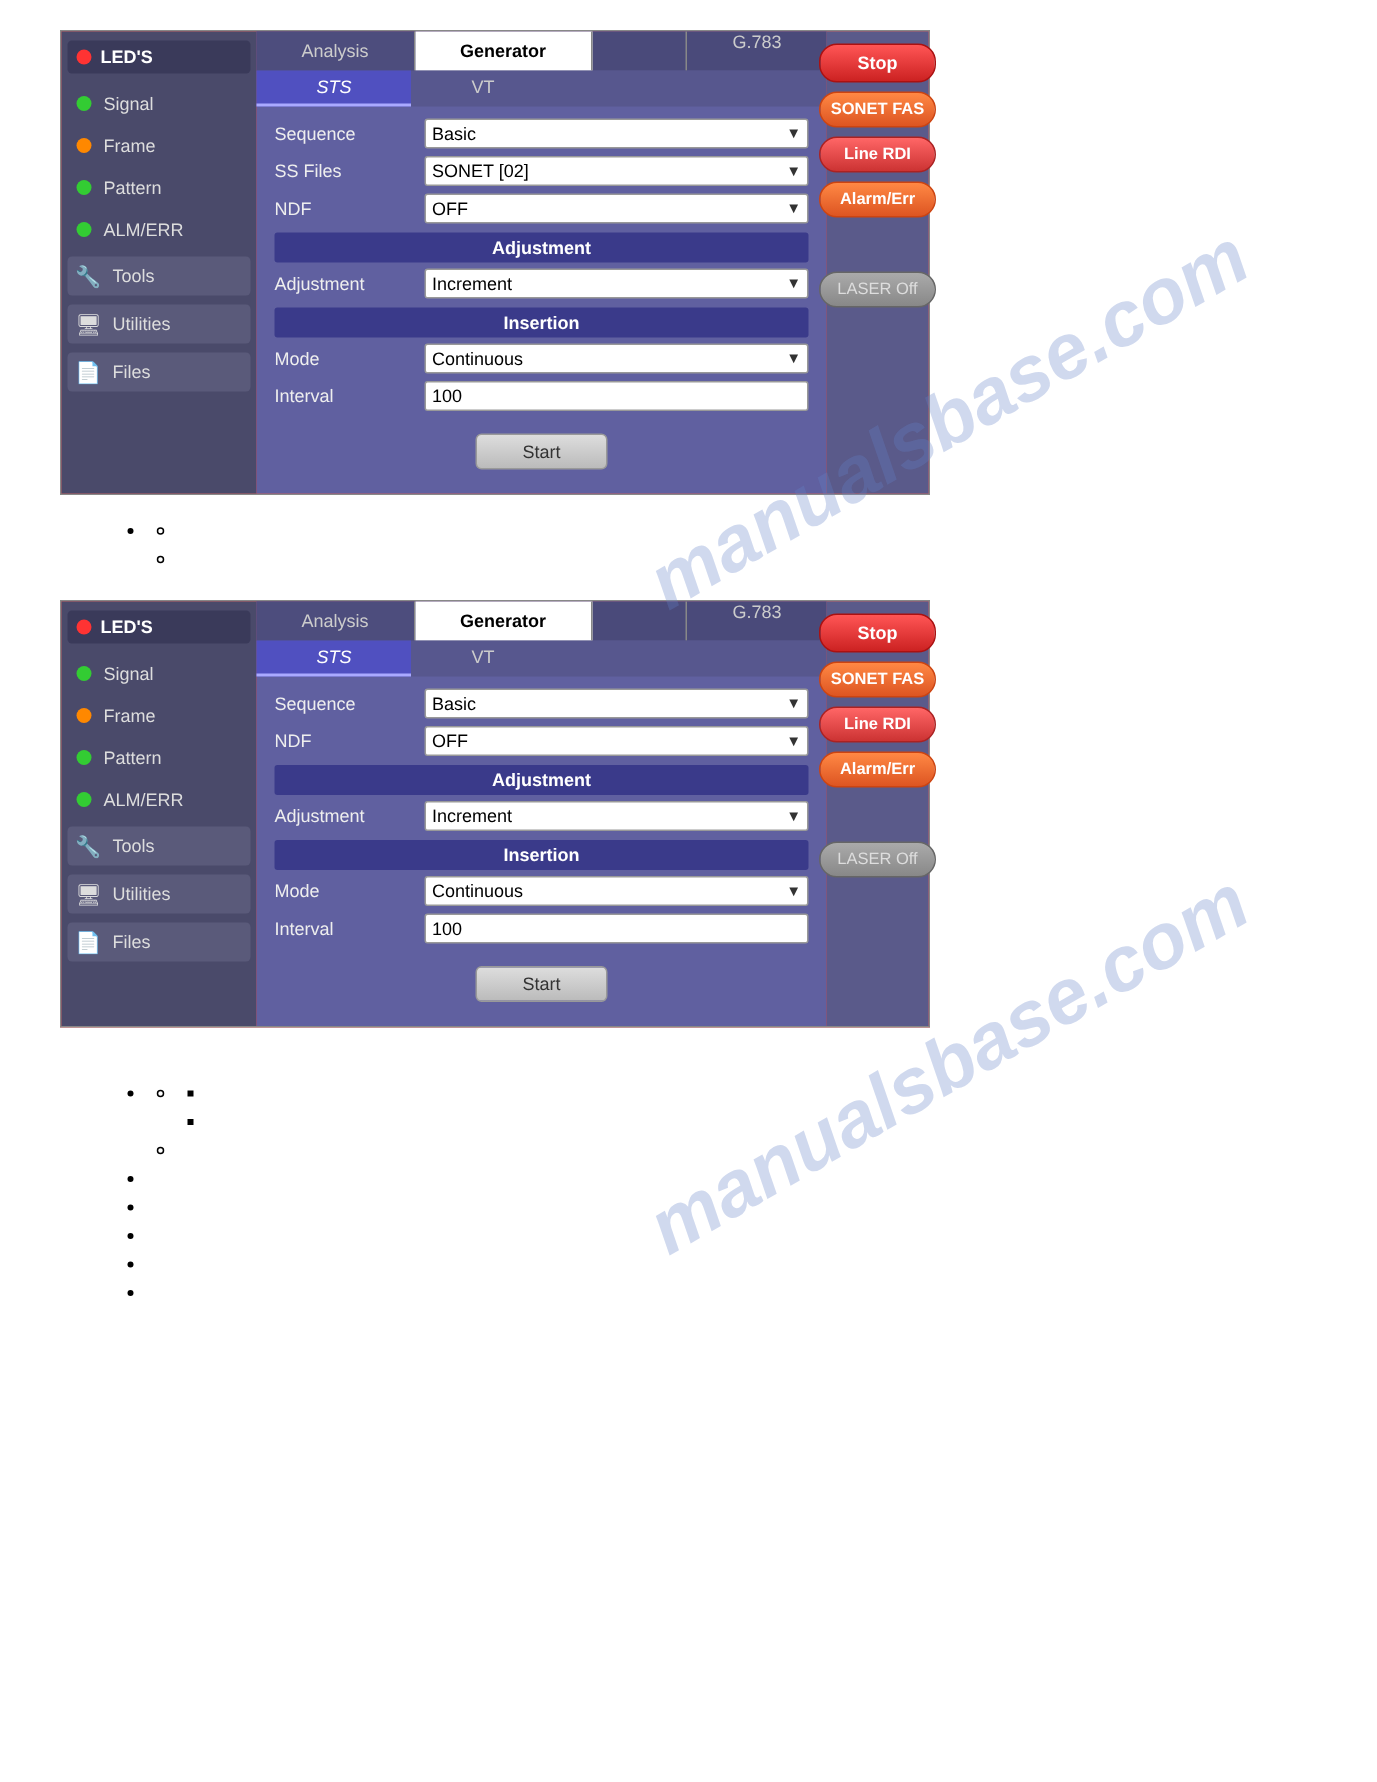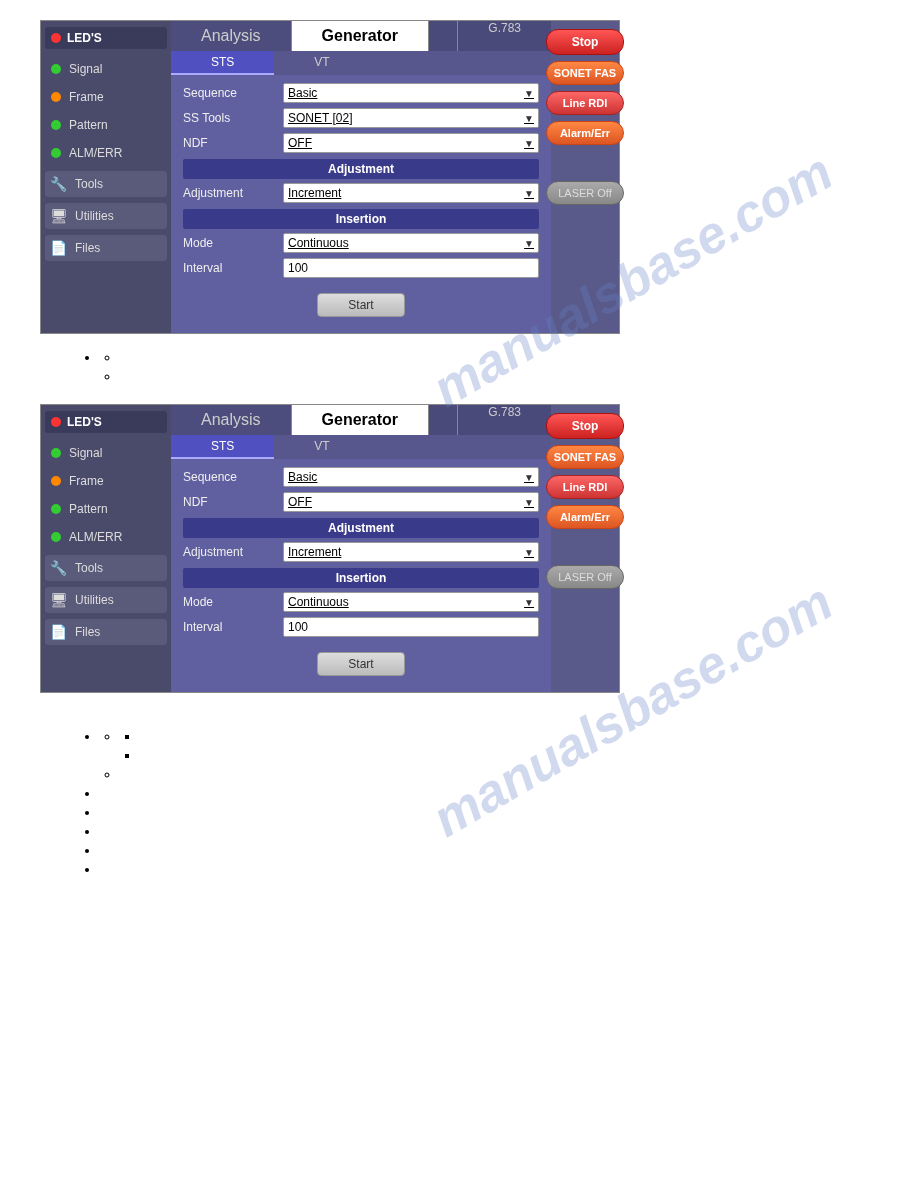--- a/index.html
+++ b/index.html
@@ -117,21 +117,21 @@
 
     
     .tab-bar {
       display: flex;
       background: #4a4a7a;
     }
 
     .tab {
       padding: 6px 30px;
       color: #ccc;
-      font-size: 16px;
+      font-size: 12px;
       cursor: pointer;
       background: #5050808a;
       border-right: 1px solid #888;
     }
 
     .tab.active {
       background: #fff;
       color: #000;
       font-weight: bold;
     }
@@ -155,20 +155,21 @@
       padding: 4px 40px;
       color: #ccc;
       font-size: 12px;
       cursor: pointer;
     }
 
     .sub-tab.active {
       background: #5050c0;
       color: #fff;
       border-bottom: 2px solid #aaf;
+      font-style: italic;
     }
 
     
     .form-area {
       padding: 8px 12px;
       flex: 1;
     }
 
     .form-row {
       display: flex;
@@ -187,21 +188,20 @@
       flex: 1;
       background: #fff;
       border: 1px solid #999;
       border-radius: 2px;
       padding: 2px 4px;
       font-size: 12px;
       display: flex;
       align-items: center;
       justify-content: space-between;
       cursor: pointer;
-      text-decoration: underline;
     }
 
     .form-select .arrow {
       color: #333;
       font-size: 10px;
     }
 
     .form-input {
       flex: 1;
       background: #fff;
@@ -428,21 +428,21 @@
       </div>
       <div class="form-area">
         <div class="form-row">
           <span class="form-label">Sequence</span>
           <div class="form-select">
             <span>Basic</span>
             <span class="arrow">▼</span>
           </div>
         </div>
         <div class="form-row">
-          <span class="form-label">SS Tools</span>
+          <span class="form-label">SS Files</span>
           <div class="form-select">
             <span>SONET [02]</span>
             <span class="arrow">▼</span>
           </div>
         </div>
         <div class="form-row">
           <span class="form-label">NDF</span>
           <div class="form-select">
             <span>OFF</span>
             <span class="arrow">▼</span>

